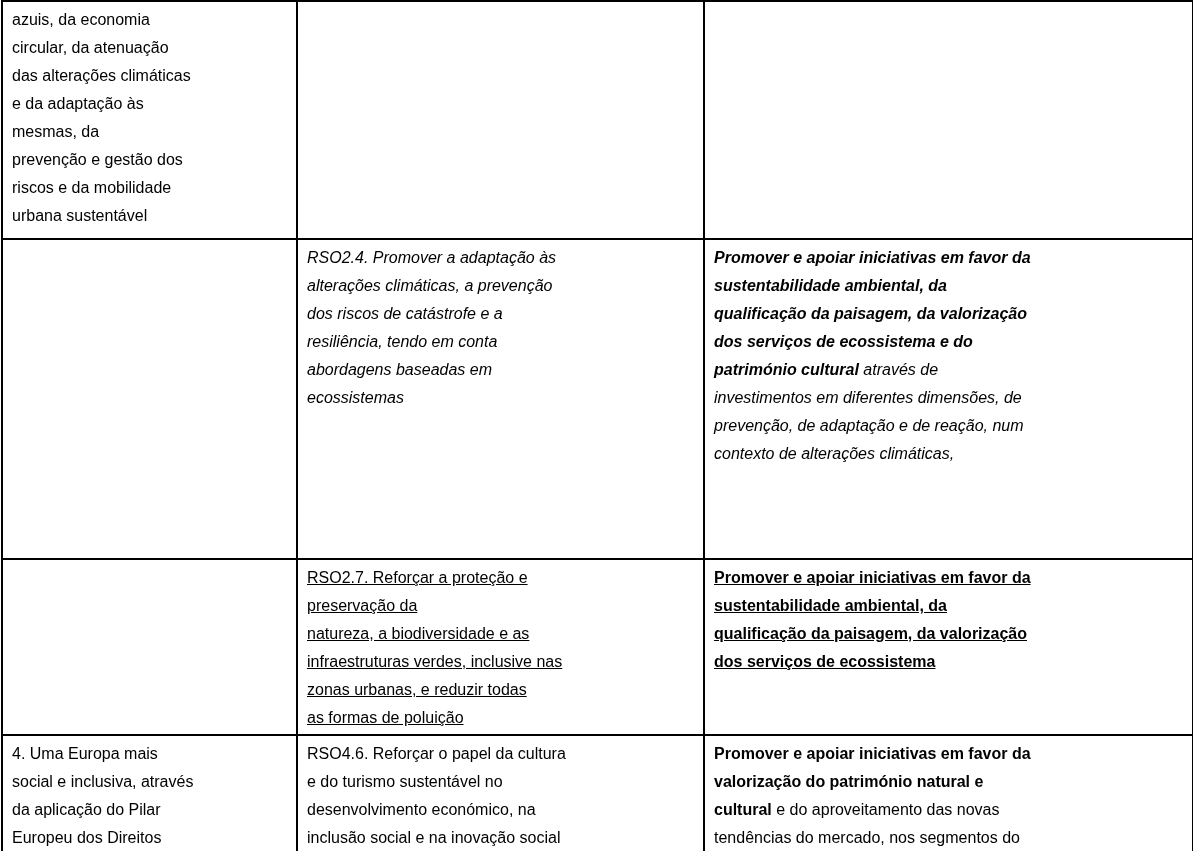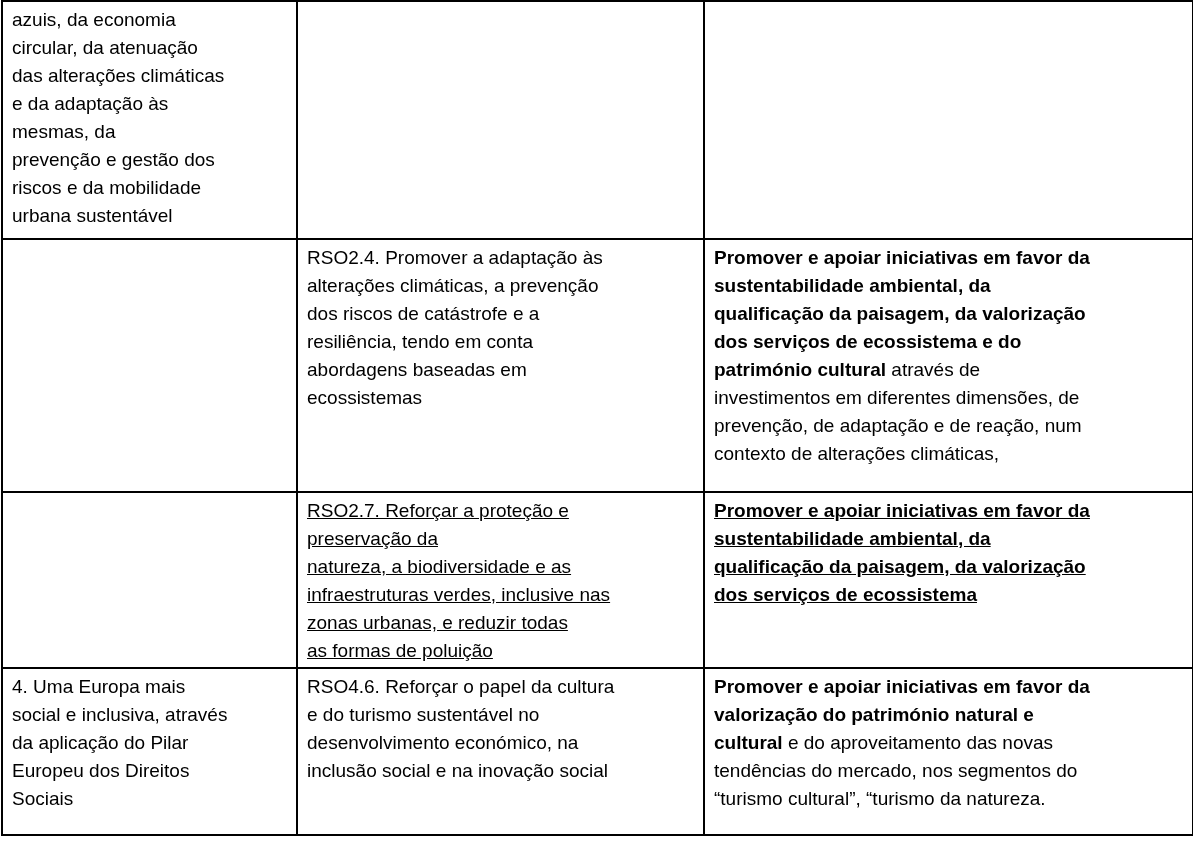--- a/index.html
+++ b/index.html
@@ -14,21 +14,21 @@
   table.doc-table {
     border-collapse: collapse;
     table-layout: fixed;
     width: 1191px;
     margin: 0 0 0 1px;
   }
   table.doc-table td {
     border: 2px solid #000000;
     vertical-align: top;
     padding: 4px 6px 2px 9px;
-    font-size: 19px;
+    font-size: 16px;
     line-height: 28px;
     color: #000000;
     white-space: pre-wrap;
     overflow: hidden;
     word-wrap: break-word;
   }
   .seg { font-weight: normal; }
   .seg.b { font-weight: bold; }
 </style>
 </head>
@@ -46,21 +46,21 @@
 circular, da atenuação
 das alterações climáticas
 e da adaptação às
 mesmas, da
 prevenção e gestão dos
 riscos e da mobilidade
 urbana sustentável</span></td>
         <td></td>
         <td></td>
       </tr>
-      <tr style="height: 253px;">
+      <tr style="height: 320px; font-style: italic;">
         <td></td>
         <td><span class="seg">RSO2.4. Promover a adaptação às
 alterações climáticas, a prevenção
 dos riscos de catástrofe e a
 resiliência, tendo em conta
 abordagens baseadas em
 ecossistemas</span></td>
         <td><span class="seg b">Promover e apoiar iniciativas em favor da
 sustentabilidade ambiental, da
 qualificação da paisagem, da valorização

